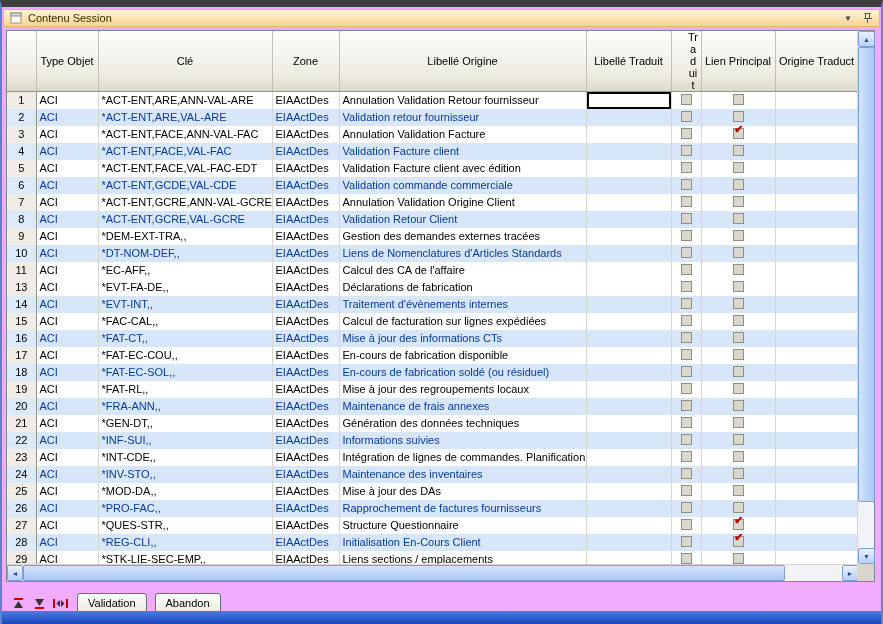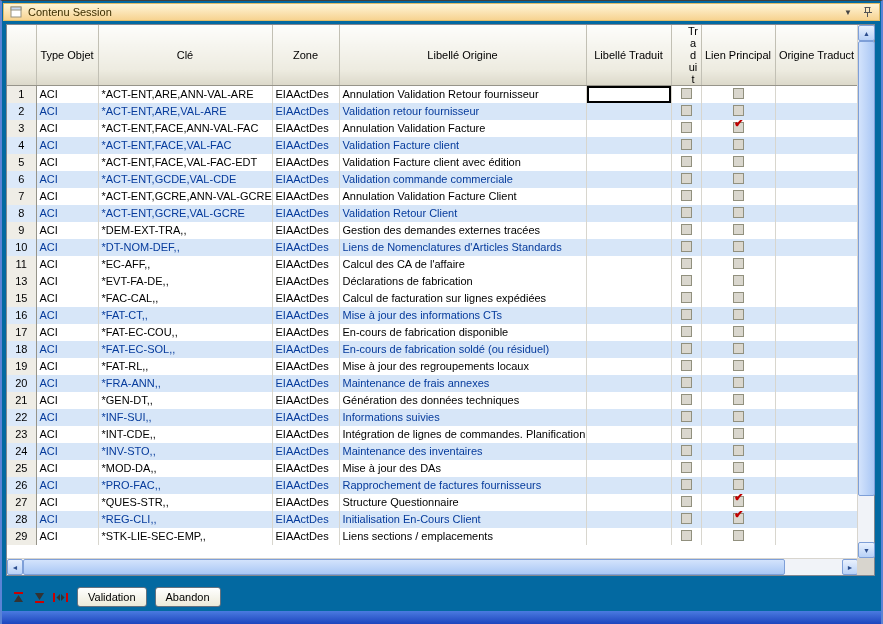--- a/index.html
+++ b/index.html
@@ -1,22 +1,22 @@
 <!DOCTYPE html>
 <html><head>
 <meta charset="utf-8">
 <style>
   * { margin:0; padding:0; box-sizing:border-box; }
   html,body { width:883px; height:624px; }
   body { font-family:"Liberation Sans", sans-serif; font-size:11px; color:#000; }
 
   .window {
     position:relative; width:883px; height:624px;
-    background:#0369a1; overflow:hidden;
-    border-left:2px solid #5A83D6; border-right:2px solid #5A83D6; border-top:1px solid #404040;
+    background:#f0abfc; overflow:hidden;
+    border-left:2px solid #5A83D6; border-right:2px solid #5A83D6; border-top:7px solid #404040;
   }
 
   
   .titlebar {
     position:absolute; top:2px; left:1px; right:1px; height:18px;
     background:linear-gradient(#FEF5D8, #F7D391);
     border:1px solid #E0BC68;
     display:flex; align-items:center; gap:5px; padding:0 5px;
   }
   .titlebar .title { flex:1; color:#3C2E00; }
@@ -196,21 +196,21 @@
               <td class="c5"></td>
               <td class="c6"><span class="cb"></span></td>
               <td class="c7"><span class="cb"></span></td>
               <td class="c8"></td>
             </tr>
             <tr>
               <td class="c0">7</td>
               <td class="c1">ACI</td>
               <td class="c2">*ACT-ENT,GCRE,ANN-VAL-GCRE</td>
               <td class="c3">EIAActDes</td>
-              <td class="c4">Annulation Validation Facture Client</td>
+              <td class="c4">Annulation Validation Origine Client</td>
               <td class="c5"></td>
               <td class="c6"><span class="cb"></span></td>
               <td class="c7"><span class="cb"></span></td>
               <td class="c8"></td>
             </tr>
             <tr class="alt">
               <td class="c0">8</td>
               <td class="c1">ACI</td>
               <td class="c2">*ACT-ENT,GCRE,VAL-GCRE</td>
               <td class="c3">EIAActDes</td>
@@ -252,20 +252,31 @@
               <td class="c6"><span class="cb"></span></td>
               <td class="c7"><span class="cb"></span></td>
               <td class="c8"></td>
             </tr>
             <tr>
               <td class="c0">13</td>
               <td class="c1">ACI</td>
               <td class="c2">*EVT-FA-DE,,</td>
               <td class="c3">EIAActDes</td>
               <td class="c4">Déclarations de fabrication</td>
+              <td class="c5"></td>
+              <td class="c6"><span class="cb"></span></td>
+              <td class="c7"><span class="cb"></span></td>
+              <td class="c8"></td>
+            </tr>
+            <tr class="alt">
+              <td class="c0">14</td>
+              <td class="c1">ACI</td>
+              <td class="c2">*EVT-INT,,</td>
+              <td class="c3">EIAActDes</td>
+              <td class="c4">Traitement d'évènements internes</td>
               <td class="c5"></td>
               <td class="c6"><span class="cb"></span></td>
               <td class="c7"><span class="cb"></span></td>
               <td class="c8"></td>
             </tr>
             <tr>
               <td class="c0">15</td>
               <td class="c1">ACI</td>
               <td class="c2">*FAC-CAL,,</td>
               <td class="c3">EIAActDes</td>

